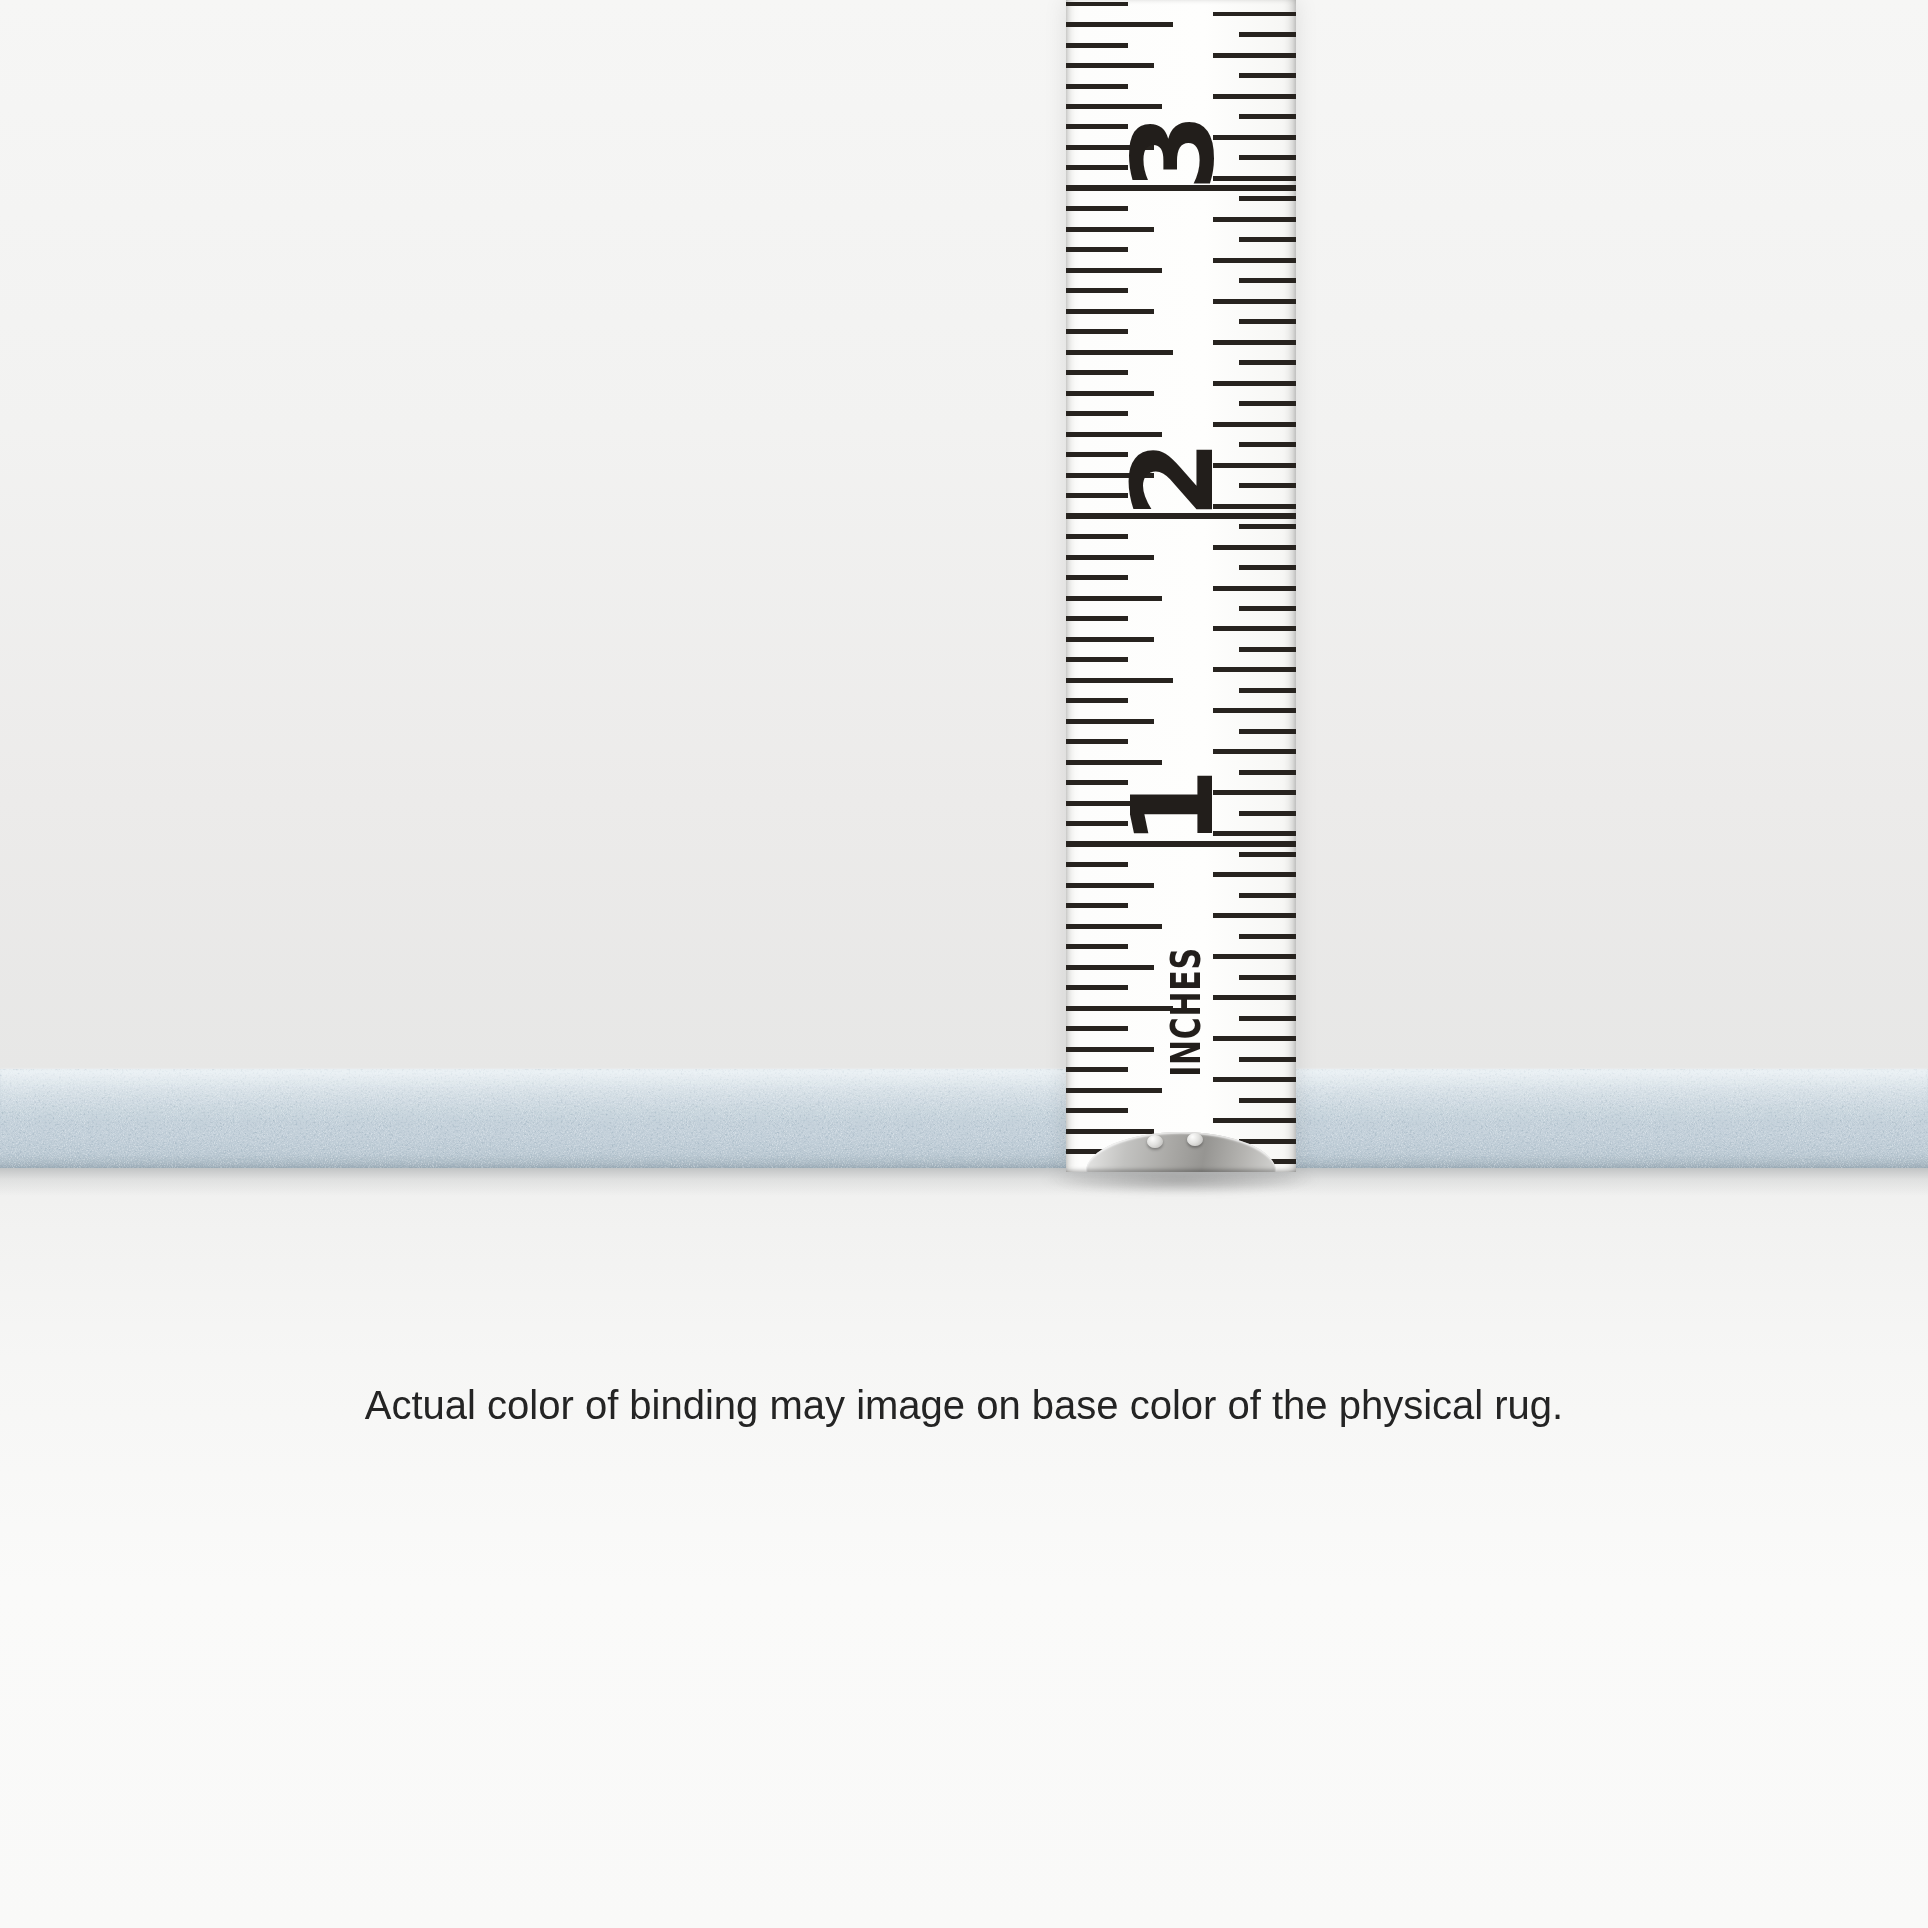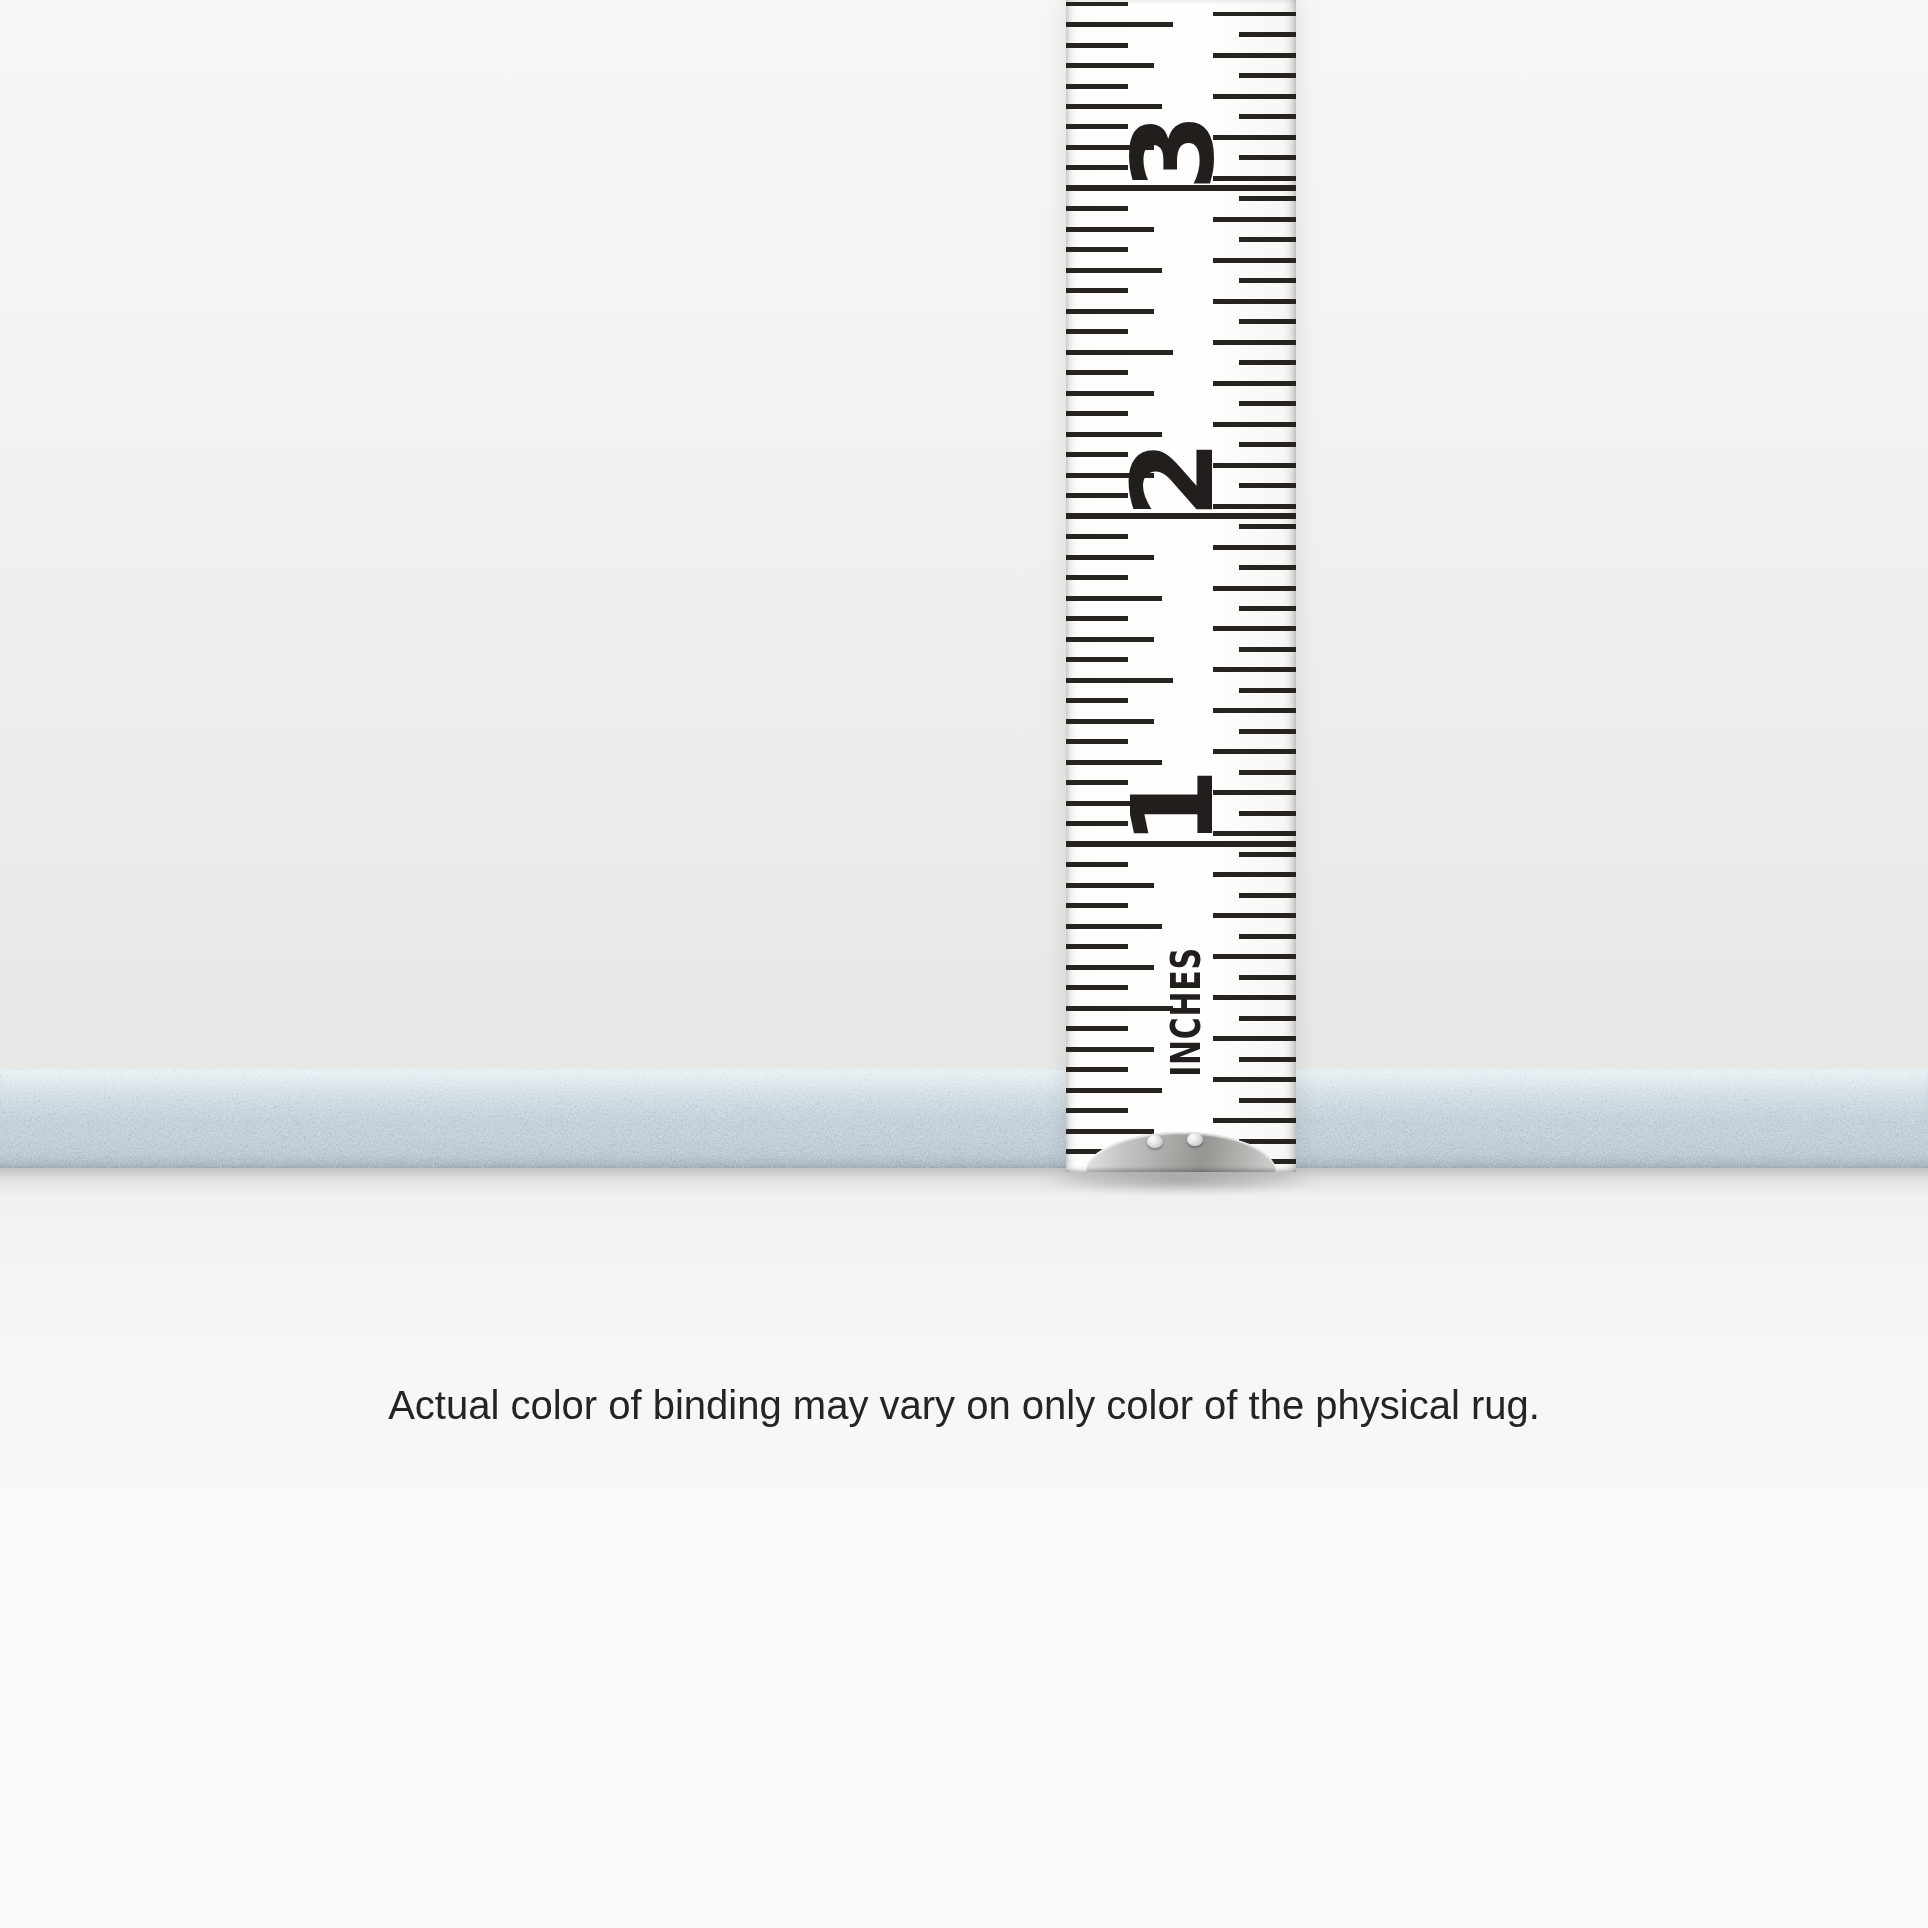--- a/index.html
+++ b/index.html
@@ -241,17 +241,17 @@
         <div class="inch-num" style="left: 107px; top: 152px;">3</div>
       </div>
     <div class="unit">INCHES</div>
     <div class="metal-tip">
       <div class="rivet r1"></div>
       <div class="rivet r2"></div>
     </div>
   </div>
 
   <div class="caption">
-    <div>Actual color of binding may vary on only color of the physical rug.</div>
+    <div>Actual color of binding may image on base color of the physical rug.</div>
   </div>
 
 </div>
 
 
 </body></html>

